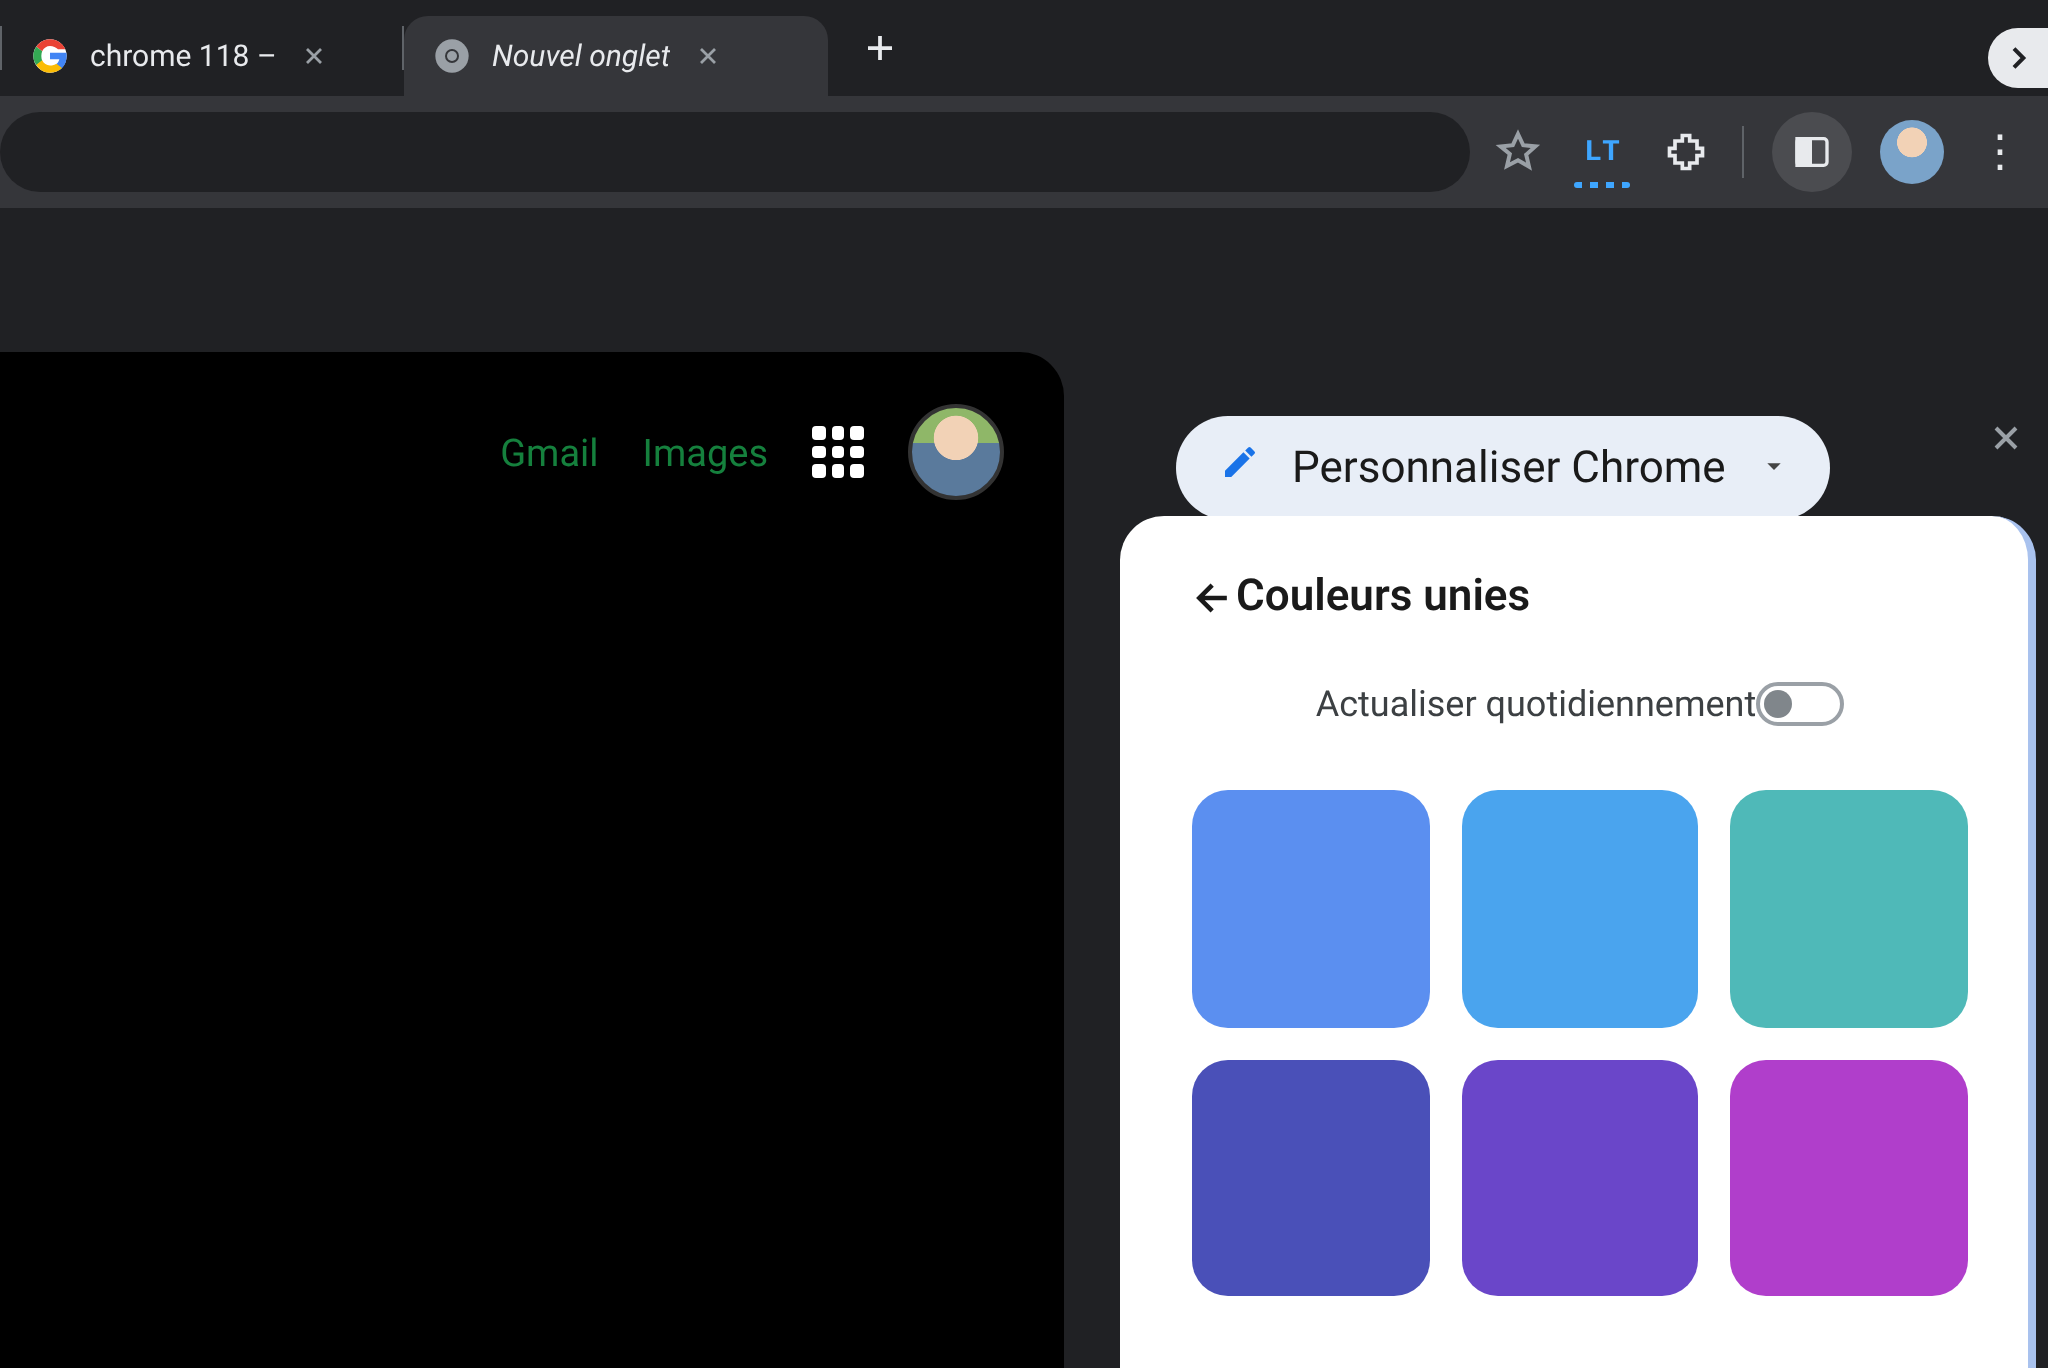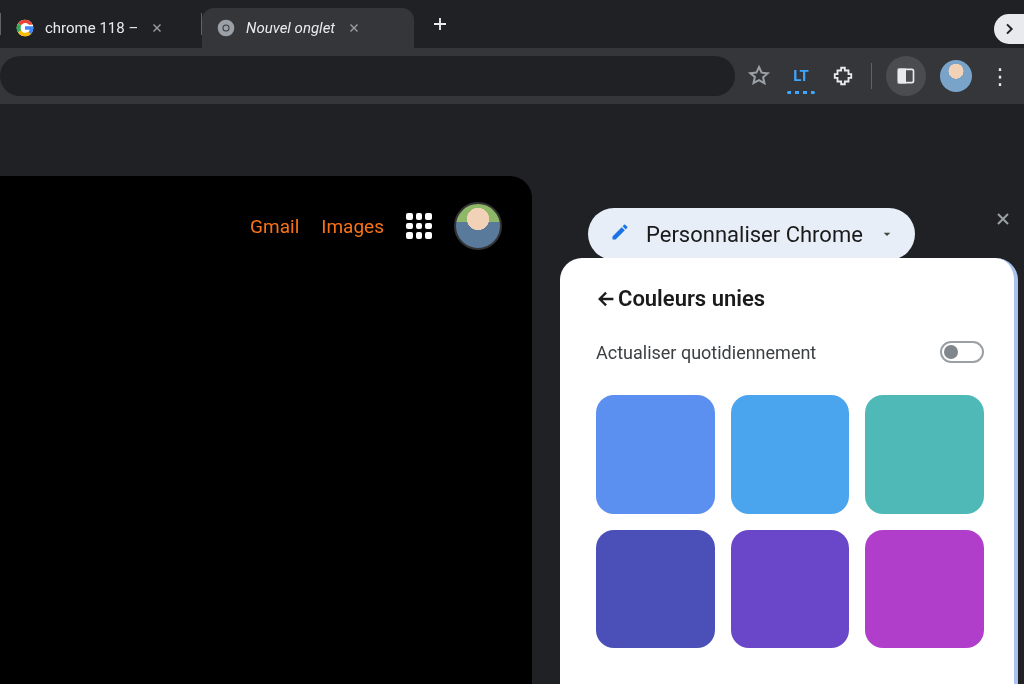--- a/index.html
+++ b/index.html
@@ -84,21 +84,21 @@
       margin-left: 0;
     }
     .toolbar-actions {
       display:flex; align-items:center; gap: 14px;
     }
     .toolbar-icon {
       width: 28px; height: 28px;
       display:flex; align-items:center; justify-content:center;
       color:#9aa0a6;
     }
-    .lt-icon { color:#3ea6ff; position:relative; font-weight:bold; font-size:15px;}
+    .lt-icon { color:#3ea6ff; position:relative; font-weight:bold; font-size:15px;font-family:Liberation Mono, monospace;}
     .lt-icon::after{
       content:""; position:absolute; left:0; right:0; bottom:-4px; height:3px;
       background: repeating-linear-gradient(90deg,#3ea6ff 0 4px, transparent 4px 8px);
       border-radius:2px;
     }
     .toolbar-sep { width:1px; height:26px; background:#5f6368; }
     .pill-icon {
       width: 40px; height: 40px; border-radius:50%;
       background:#4b4c50; display:flex; align-items:center; justify-content:center;
       color:#e8eaed;
@@ -128,21 +128,21 @@
       background: #000;
       border-radius: 0 22px 0 0;
     }
     .ntp-topbar {
       display:flex;
       justify-content:flex-end;
       align-items:center;
       gap: 22px;
       padding: 26px 30px 0 0;
     }
-    .ntp-link { color:#f97316; font-size:19px; }
+    .ntp-link { color:#15803d; font-size:19px; }
     .apps-grid {
       width: 26px; height:26px; display:grid;
       grid-template-columns: repeat(3,1fr);
       grid-template-rows: repeat(3,1fr);
       gap:3px;
     }
     .apps-grid span { background:#fff; border-radius:2px; }
     .avatar-large {
       width: 48px; height:48px; border-radius:50%;
       background: radial-gradient(circle at 50% 34%, #f2d2b6 0 30%, transparent 31%),
@@ -186,21 +186,21 @@
       background:#fff;
       border-radius: 22px 22px 0 0;
       padding: 28px 30px 0 36px;
       border-right: 4px solid #a9c2ee;
     }
     .panel-header {
       display:flex; align-items:center; font-size:22px; font-weight:600; color:#1a1a1a;
     }
     .back-arrow { width:22px; height:22px; }
     .daily-row {
-      display:flex; align-items:center; justify-content:space-between;
+      display:flex; align-items:center; justify-content:center;
       margin-top: 30px;
       font-size:18px; color:#3c4043;
     }
     .toggle {
       width: 44px; height:22px; border:2px solid #9aa0a6; border-radius:12px;
       position:relative; background:#fff;
     }
     .toggle-knob {
       position:absolute; left:2px; top:2px; width:14px; height:14px; border-radius:50%;
       background:#80868b;

